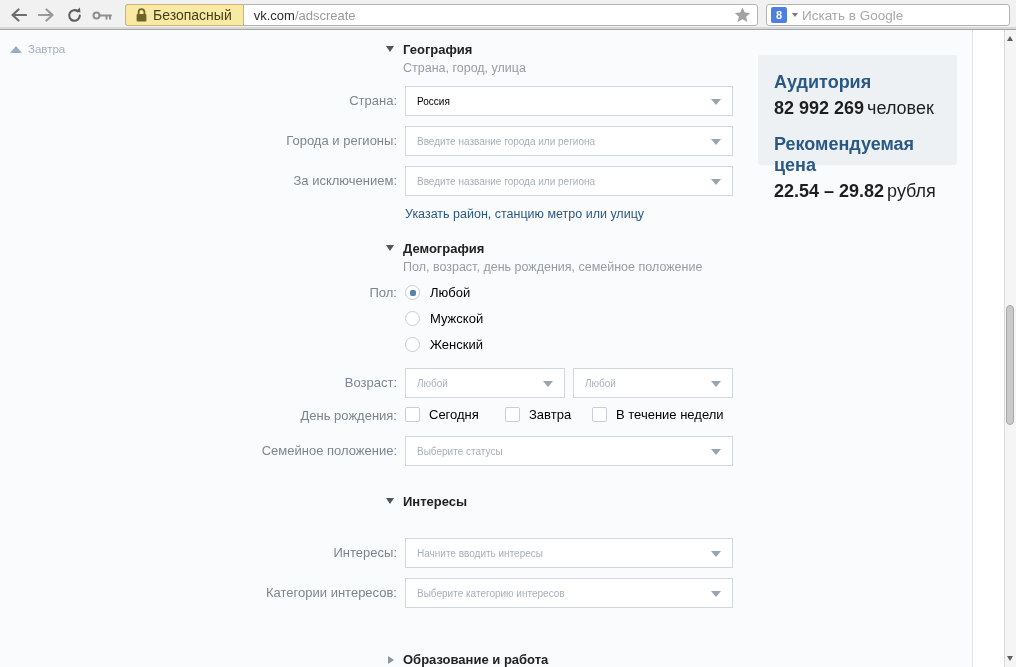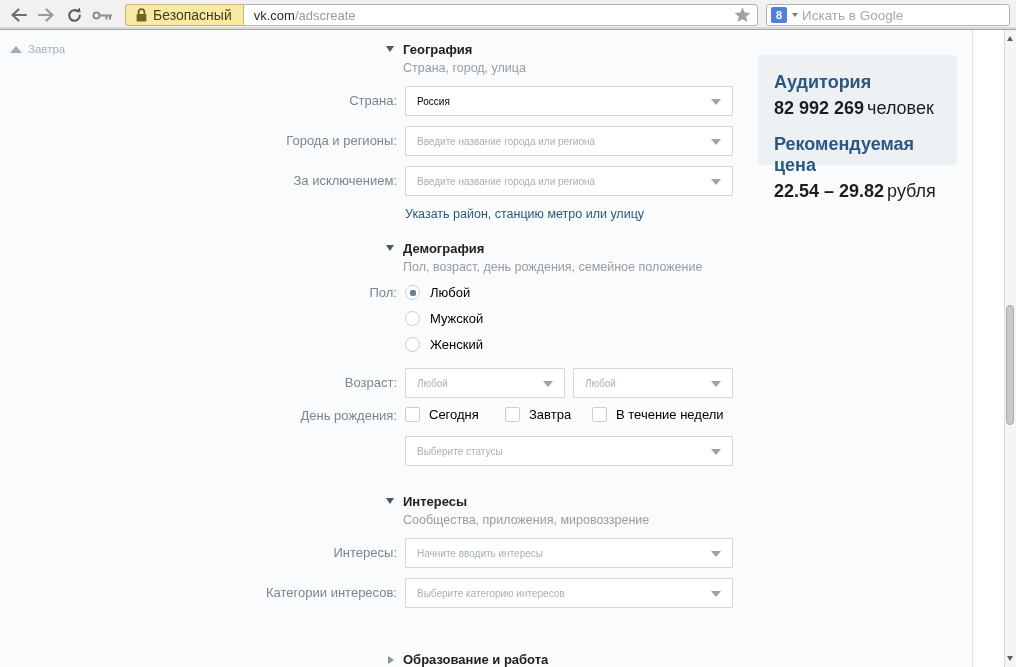--- a/index.html
+++ b/index.html
@@ -202,28 +202,28 @@
     </div>
     <div class="cb-item l505">
       <div class="checkbox"></div>
       <span>Завтра</span>
     </div>
     <div class="cb-item l592">
       <div class="checkbox"></div>
       <span>В течение недели</span>
     </div>
 
+    <div class="row-label lh30 t406">Семейное положение:</div>
     <div class="field selectbox t406">
       <span class="ph">Выберите статусы</span>
       <div class="caret"></div>
     </div>
 
     <div class="tri-open t468"></div>
     <div class="sec-title t464">Интересы</div>
-    <div class="sec-sub t483">Сообщества, приложения, мировоззрение</div>
 
     <div class="row-label lh30 t508">Интересы:</div>
     <div class="field selectbox t508" style="padding:0">
       <input class="field" style="position: static; width: 100%; height: 100%; border: none;" placeholder="Начните вводить интересы">
       <div class="caret"></div>
     </div>
 
     <div class="row-label lh30 t548">Категории интересов:</div>
     <div class="field selectbox t548">
       <span class="ph">Выберите категорию интересов</span>

